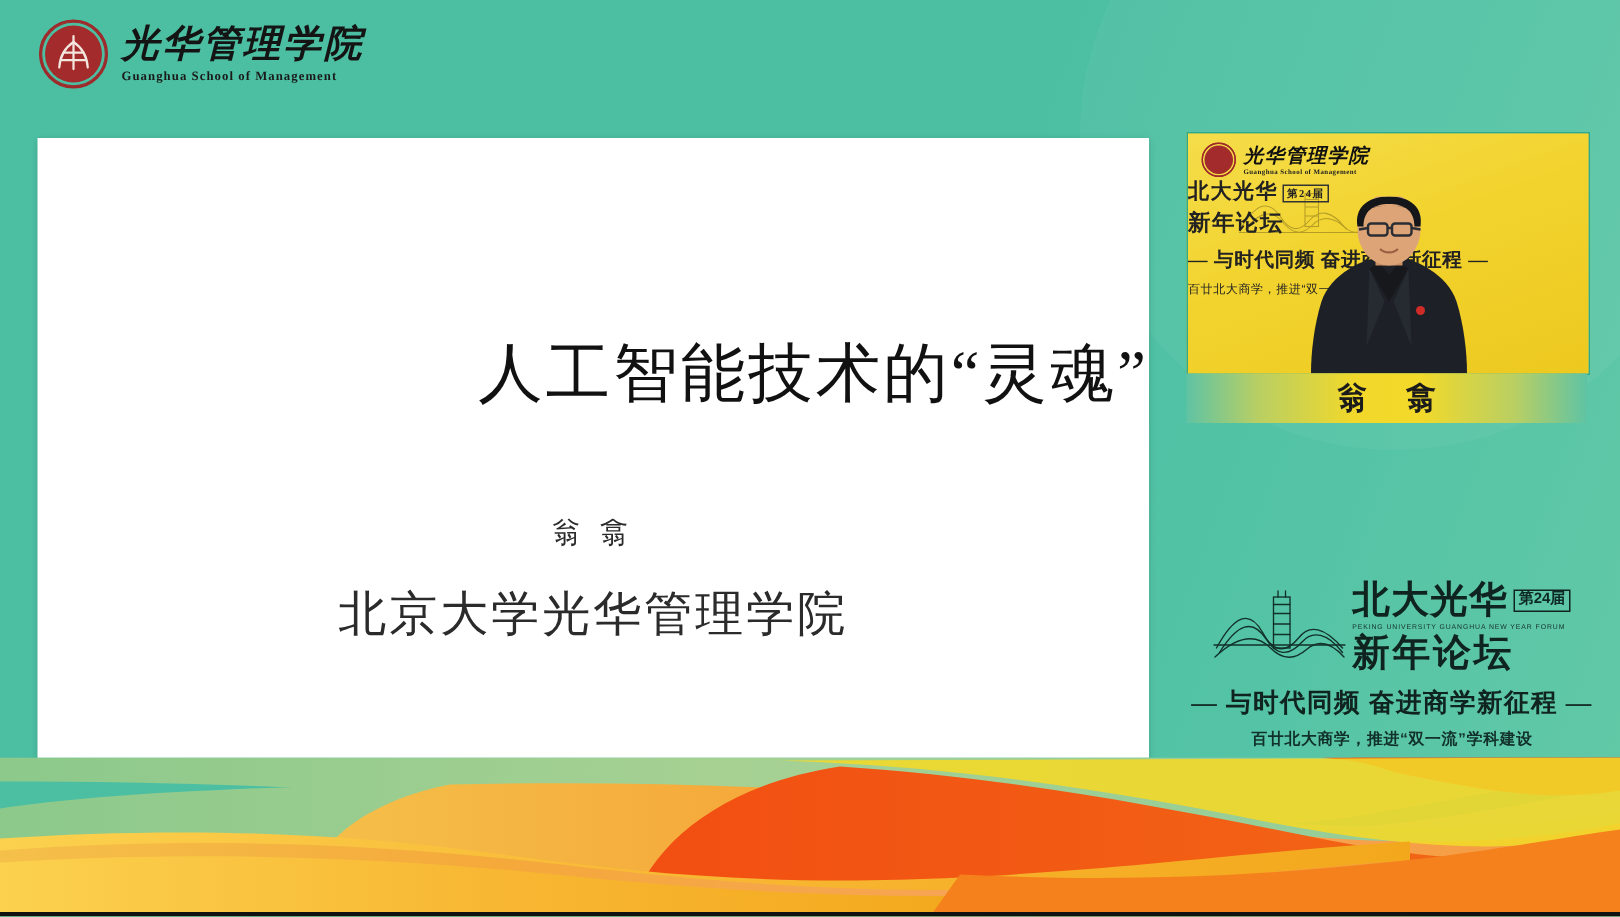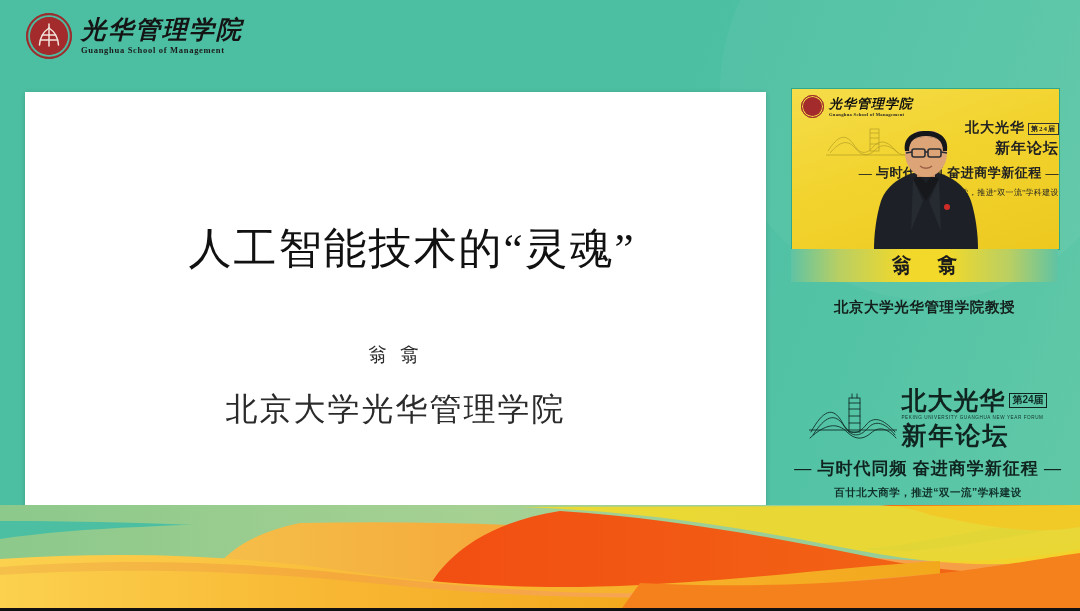--- a/index.html
+++ b/index.html
@@ -24,40 +24,40 @@
   .logo-words{display:flex;flex-direction:column;line-height:1;}
   .logo-cn{font-family:"Liberation Serif","DejaVu Serif",serif;font-size:25px;font-weight:700;
     color:#141414;letter-spacing:2px;font-style:italic;}
   .logo-en{font-family:"Liberation Serif","DejaVu Serif",serif;font-size:8.5px;font-weight:700;
     color:#1a1a1a;letter-spacing:0.7px;margin-top:4px;}
 
   
   .slide{position:absolute;left:25px;top:92px;width:741px;height:422px;background:#ffffff;
     box-shadow:0 1px 5px rgba(0,0,0,0.18);}
   .slide-inner{position:relative;width:100%;height:100%;}
-  .slide-title{position:absolute;left:0;right:0;top:128px;text-align:center;
+  .slide-title{position:absolute;left:0;right:0;top:128px;text-align:right;
     font-family:"Liberation Serif","DejaVu Serif",serif;font-size:43px;color:#111;letter-spacing:2px;margin-left:33px;}
   .slide-author{position:absolute;left:0;right:0;top:250px;text-align:center;
     font-family:"Liberation Serif","DejaVu Serif",serif;font-size:19px;color:#2b2b2b;letter-spacing:4px;}
   .slide-affil{position:absolute;left:0;right:0;top:296px;text-align:center;
     font-family:"Liberation Serif","DejaVu Serif",serif;font-size:32px;color:#2b2b2b;letter-spacing:2px;}
 
   
   .video-panel{position:absolute;left:791px;top:88px;width:267px;height:160px;
     background:#f0d43c;overflow:hidden;border:1px solid #2ea98c;}
   .vp-bg{position:absolute;inset:0;background:linear-gradient(160deg,#f5dd4a 0%,#f2d32e 45%,#edc91f 100%);}
   .vp-logo{position:absolute;left:9px;top:6px;display:flex;align-items:center;gap:5px;}
   .vp-seal{width:23px;height:23px;border-radius:50%;position:relative;}
   .vp-seal .ring{position:absolute;inset:0;border-radius:50%;border:1px solid #9e2a2b;}
   .vp-seal .ring2{position:absolute;inset:2px;border-radius:50%;background:#a32b2b;}
   .vp-logo-cn{font-family:"Liberation Serif",serif;font-size:13px;font-weight:700;color:#111;
     font-style:italic;letter-spacing:1px;line-height:1;}
   .vp-logo-en{font-family:"Liberation Serif",serif;font-size:4.6px;font-weight:700;color:#222;
     letter-spacing:0.3px;margin-top:2px;}
-  .vp-backdrop{position:absolute;left:0;right:0;top:30px;text-align:right;color:#222;}
+  .vp-backdrop{position:absolute;left:0;right:0;top:30px;text-align:left;color:#222;}
   .vp-bd-1{font-family:"Liberation Serif",serif;font-size:14px;font-weight:700;letter-spacing:1px;}
   .vp-bd-badge{display:inline-block;border:1px solid #333;font-size:7px;padding:0 2px;
     vertical-align:middle;margin-left:3px;font-weight:700;}
   .vp-bd-2{font-family:"Liberation Serif",serif;font-size:15px;font-weight:700;margin-top:2px;letter-spacing:1px;}
   .vp-bd-3{font-family:"Liberation Serif",serif;font-size:13px;font-weight:700;margin-top:6px;letter-spacing:0.5px;}
   .vp-bd-4{font-family:"Liberation Sans",sans-serif;font-size:8px;margin-top:5px;letter-spacing:0.4px;}
   .vp-wave{position:absolute;left:34px;top:36px;width:86px;height:34px;opacity:0.55;}
 
   
   .person{position:absolute;left:50%;bottom:0;transform:translateX(-50%);width:150px;height:118px;}
@@ -199,21 +199,20 @@
 
       <path d="M69 35 C72 38 78 38 81 35" fill="none" stroke="#9d5f44" stroke-width="1.4"></path>
 
       <circle cx="96" cy="76" r="3" fill="#cf2b27"></circle>
     </svg>
   </div>
 
   <div class="name-banner">
     <div class="name-text">翁 翕</div>
   </div>
-  <div class="title-text">北京大学光华管理学院教授</div>
 
   <div class="forum-block">
     <div class="forum-top">
       <svg class="forum-wave" viewBox="0 0 88 52">
         <g fill="none" stroke="#12302a" stroke-width="0.9" stroke-linecap="round">
           <path d="M2 40 C14 18 24 14 33 30 C40 43 48 44 57 33 C64 24 74 26 86 40"></path>
           <path d="M4 43 C16 24 26 20 35 34 C42 45 50 46 59 36 C66 28 76 30 86 43"></path>
           <path d="M1 46 C16 32 28 30 38 40 C46 48 54 48 62 41 C70 34 78 36 87 46"></path>
           <path d="M0 38 L88 38"></path>
           <rect x="40" y="6" width="11" height="34"></rect>

